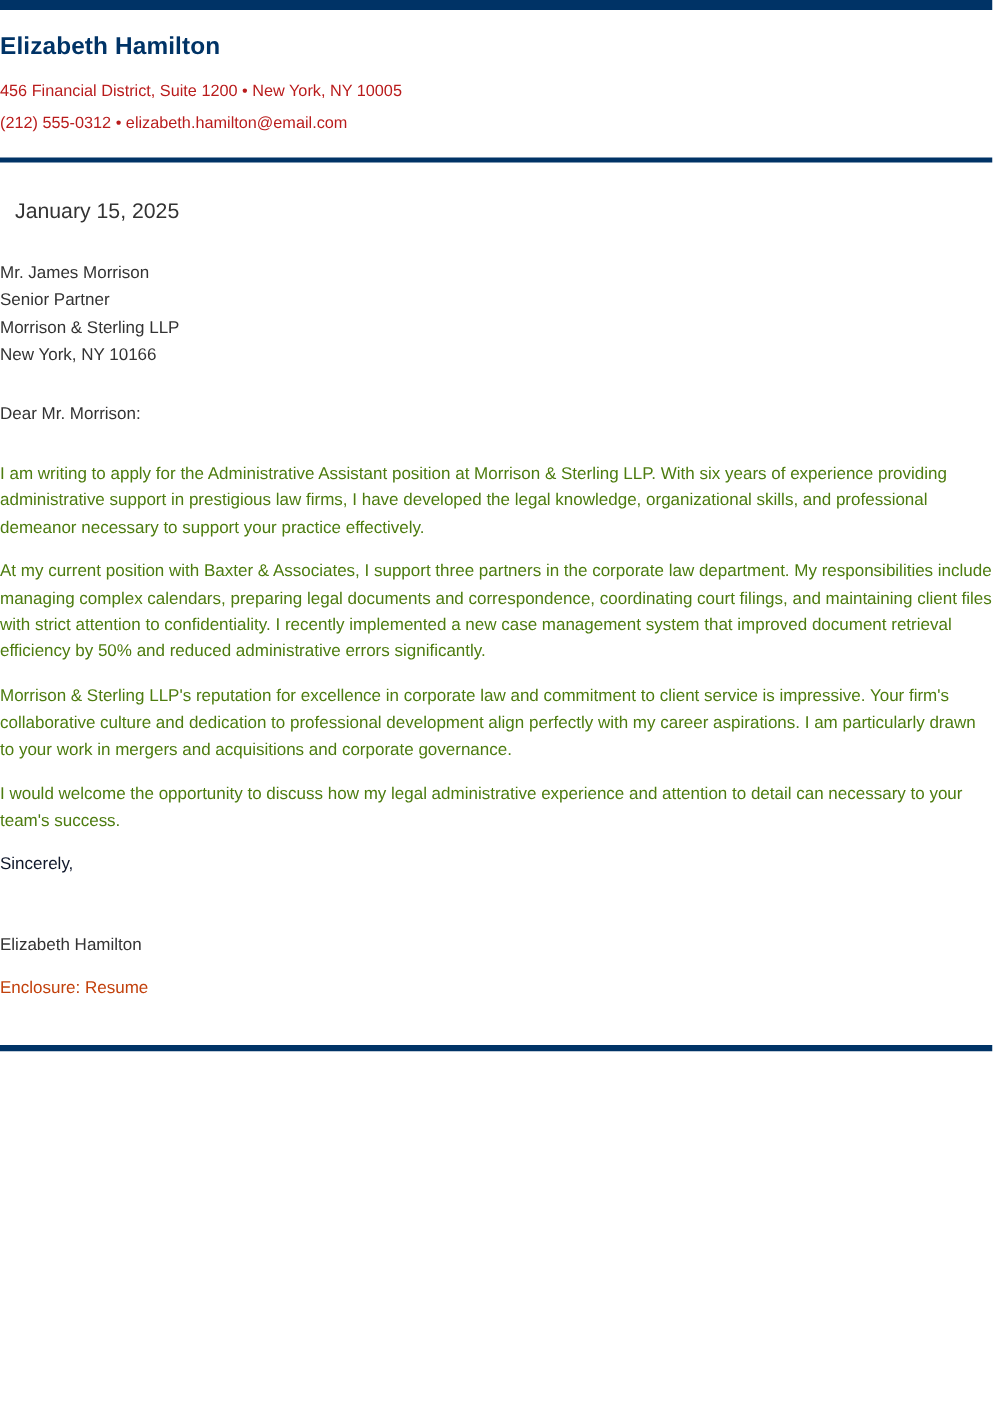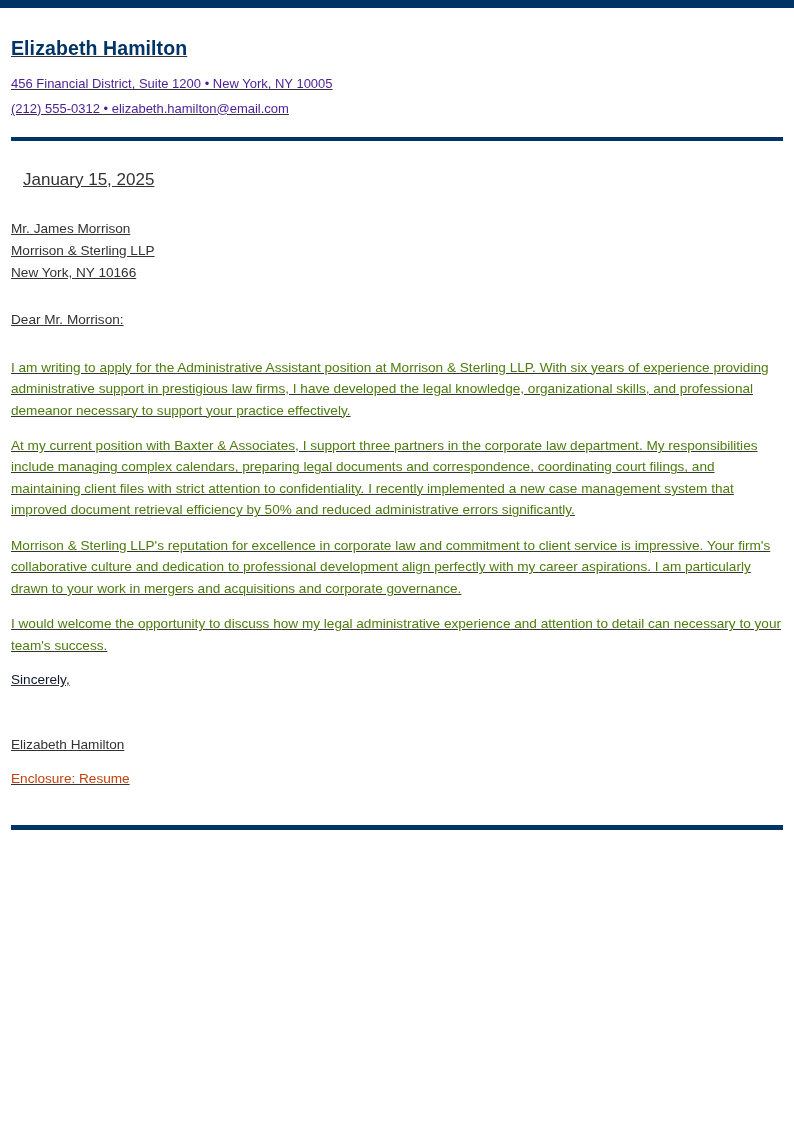--- a/index.html
+++ b/index.html
@@ -25,42 +25,41 @@
   }
 
   
   .top-rule {
     height: 8px;
     width: 100%;
     background: #003366;
   }
 
   .content {
-    padding: 11px;
-    text-decoration: underline;
+    padding: 0;
   }
 
   
   .letterhead {
     padding-top: 18px;
     padding-bottom: 0;
   }
 
   .sender-name {
     font-size: 19.5px;
     font-weight: bold;
     color: #003366;
     line-height: 1.2;
     margin: 0 0 14px 0;
     letter-spacing: 0.1px;
   }
 
   .contact-line {
     font-size: 13px;
-    color: #4c1d95;
+    color: #b91c1c;
     line-height: 1.55;
     margin: 0 0 4px 0;
   }
   .contact-line:last-child { margin-bottom: 0; }
 
   .header-rule {
     height: 4px;
     background: #003366;
     margin-top: 18px;
     margin-bottom: 0;
@@ -149,20 +148,21 @@
       <p class="contact-line">(212) 555-0312 • elizabeth.hamilton@email.com</p>
       <div class="header-rule"></div>
     </header>
 
     <main class="letter-body">
 
       <p class="date-line">January 15, 2025</p>
 
       <div class="recipient-block">
         <p class="recipient-line">Mr. James Morrison</p>
+        <p class="recipient-line">Senior Partner</p>
         <p class="recipient-line">Morrison &amp; Sterling LLP</p>
         <p class="recipient-line">New York, NY 10166</p>
       </div>
 
       <p class="salutation">Dear Mr. Morrison:</p>
 
       <p class="body-paragraph">I am writing to apply for the Administrative Assistant position at Morrison &amp; Sterling LLP. With six years of experience providing administrative support in prestigious law firms, I have developed the legal knowledge, organizational skills, and professional demeanor necessary to support your practice effectively.</p>
       <p class="body-paragraph">At my current position with Baxter &amp; Associates, I support three partners in the corporate law department. My responsibilities include managing complex calendars, preparing legal documents and correspondence, coordinating court filings, and maintaining client files with strict attention to confidentiality. I recently implemented a new case management system that improved document retrieval efficiency by 50% and reduced administrative errors significantly.</p>
       <p class="body-paragraph">Morrison &amp; Sterling LLP's reputation for excellence in corporate law and commitment to client service is impressive. Your firm's collaborative culture and dedication to professional development align perfectly with my career aspirations. I am particularly drawn to your work in mergers and acquisitions and corporate governance.</p>
       <p class="body-paragraph">I would welcome the opportunity to discuss how my legal administrative experience and attention to detail can necessary to your team's success.</p>

